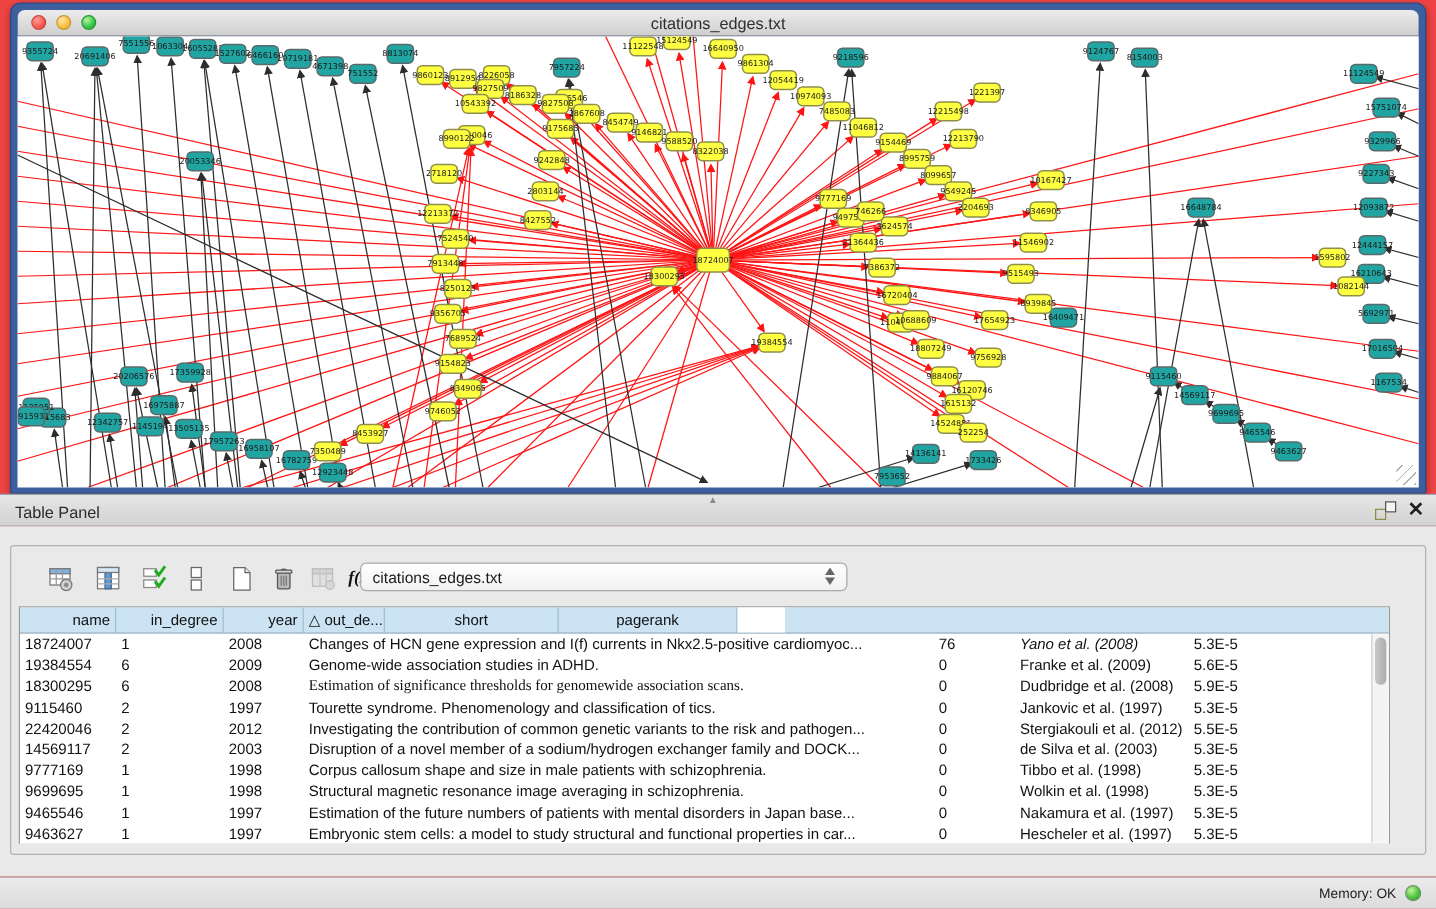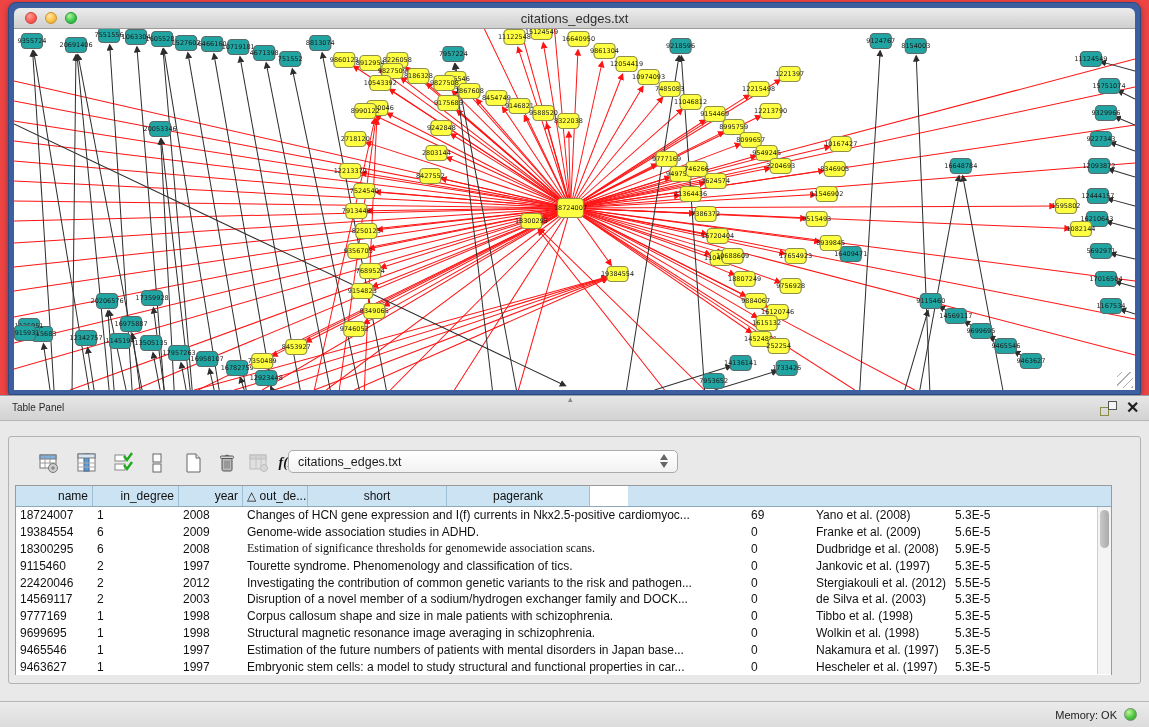--- a/index.html
+++ b/index.html
@@ -22,21 +22,21 @@
   .light.grn   { background:radial-gradient(circle at 35% 30%, #b5f3a0, #35c649 60%, #2aa334); border:1px solid #27962f; }
   .win-title { position:absolute; left:0; right:0; text-align:center; font-size:13px; color:#2e2e2e; }
   .net-canvas { position:absolute; left:5px; top:26px; width:1121px; height:361px; background:#ffffff; overflow:hidden; }
   .net-canvas svg { display:block; }
   .resize-grip { position:absolute; right:2px; bottom:2px; width:16px; height:16px;
     background:repeating-linear-gradient(135deg, transparent 0 3px, #9a9a9a 3px 4px, transparent 4px 6px); opacity:.8; }
 
   
   .panel-header { position:absolute; left:0; top:395px; width:1149px; height:26px;
     background:linear-gradient(#e6e6e6,#d2d2d2); border-top:1px solid #98a0ad; border-bottom:1px solid #b6b6b6; }
-  .panel-title { position:absolute; left:12px; top:6px; font-size:10px; color:#2a2a2a; }
+  .panel-title { position:absolute; left:12px; top:6px; font-size:13px; color:#2a2a2a; }
   .splitter-grip { position:absolute; left:568px; top:-2px; font-size:9px; color:#8a8a8a; cursor:row-resize; }
   .float-btn { position:absolute; left:1100px; top:5px; width:17px; height:15px; cursor:pointer; }
   .float-btn .sq1 { position:absolute; left:0; bottom:0; width:9px; height:9px; border:1.5px solid #8d8d46; background:transparent; }
   .float-btn .sq2 { position:absolute; right:0; top:0; width:9px; height:9px; border:1.5px solid #555; background:#f4f4f4; }
   .close-btn { position:absolute; left:1126px; top:2px; font-size:16px; font-weight:bold; color:#1e1e1e; cursor:pointer; }
 
   .panel-body { position:absolute; left:0; top:421px; width:1149px; height:280px; background:#e9e9e9; }
   .panel-inner { position:absolute; left:8px; top:436px; width:1133px; height:248px;
     border:1px solid #b3b3b3; border-radius:3px; background:#e9e9e9; }
 
@@ -866,22 +866,22 @@
         <div class="th al-c" style="width: 139px;">short</div>
         <div class="th al-c" style="width: 143px;">pagerank</div>
         <div class="th" style="width: 38px; border-right: none; background: rgb(255, 255, 255);"></div>
       </div>
     <div class="tbody">
         <div class="tr">
           <div class="td" style="width: 77px;">18724007</div>
           <div class="td" style="width: 86px;">1</div>
           <div class="td" style="width: 64px;">2008</div>
           <div class="td" style="width: 504px;">Changes of HCN gene expression and I(f) currents in Nkx2.5-positive cardiomyoc...</div>
-          <div class="td" style="width: 65px;">69</div>
-          <div class="td" style="width: 139px;">Yano et al. (2008)</div>
+          <div class="td" style="width: 65px;">76</div>
+          <div class="td" style="width: 139px; font-style: italic;">Yano et al. (2008)</div>
           <div class="td" style="width: 143px;">5.3E-5</div>
         </div>
         <div class="tr">
           <div class="td" style="width: 77px;">19384554</div>
           <div class="td" style="width: 86px;">6</div>
           <div class="td" style="width: 64px;">2009</div>
           <div class="td" style="width: 504px;">Genome-wide association studies in ADHD.</div>
           <div class="td" style="width: 65px;">0</div>
           <div class="td" style="width: 139px;">Franke et al. (2009)</div>
           <div class="td" style="width: 143px;">5.6E-5</div>

